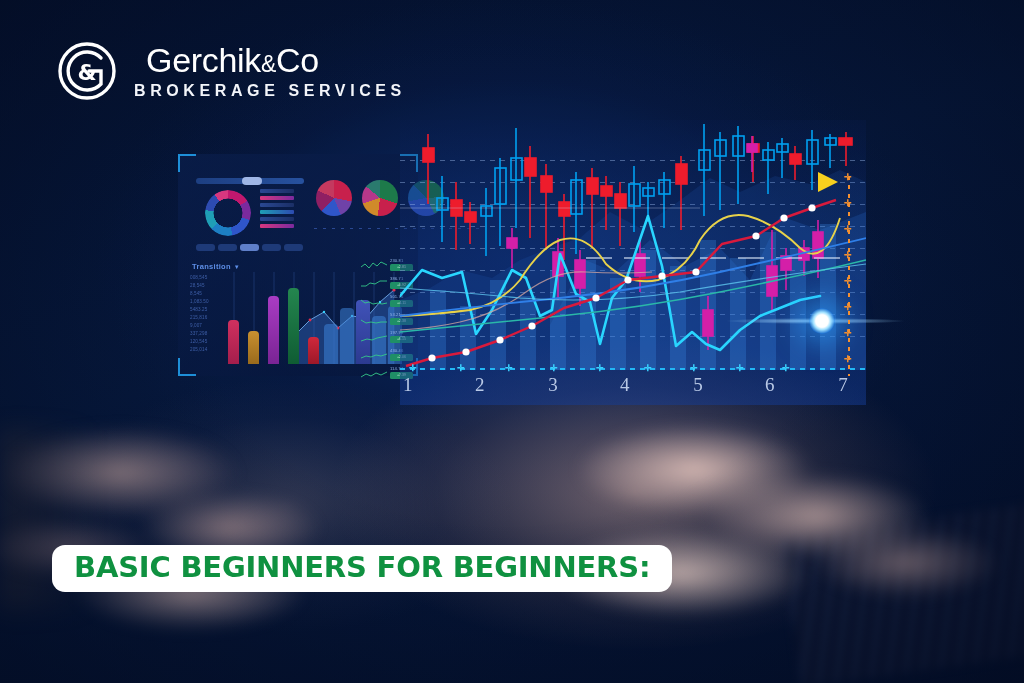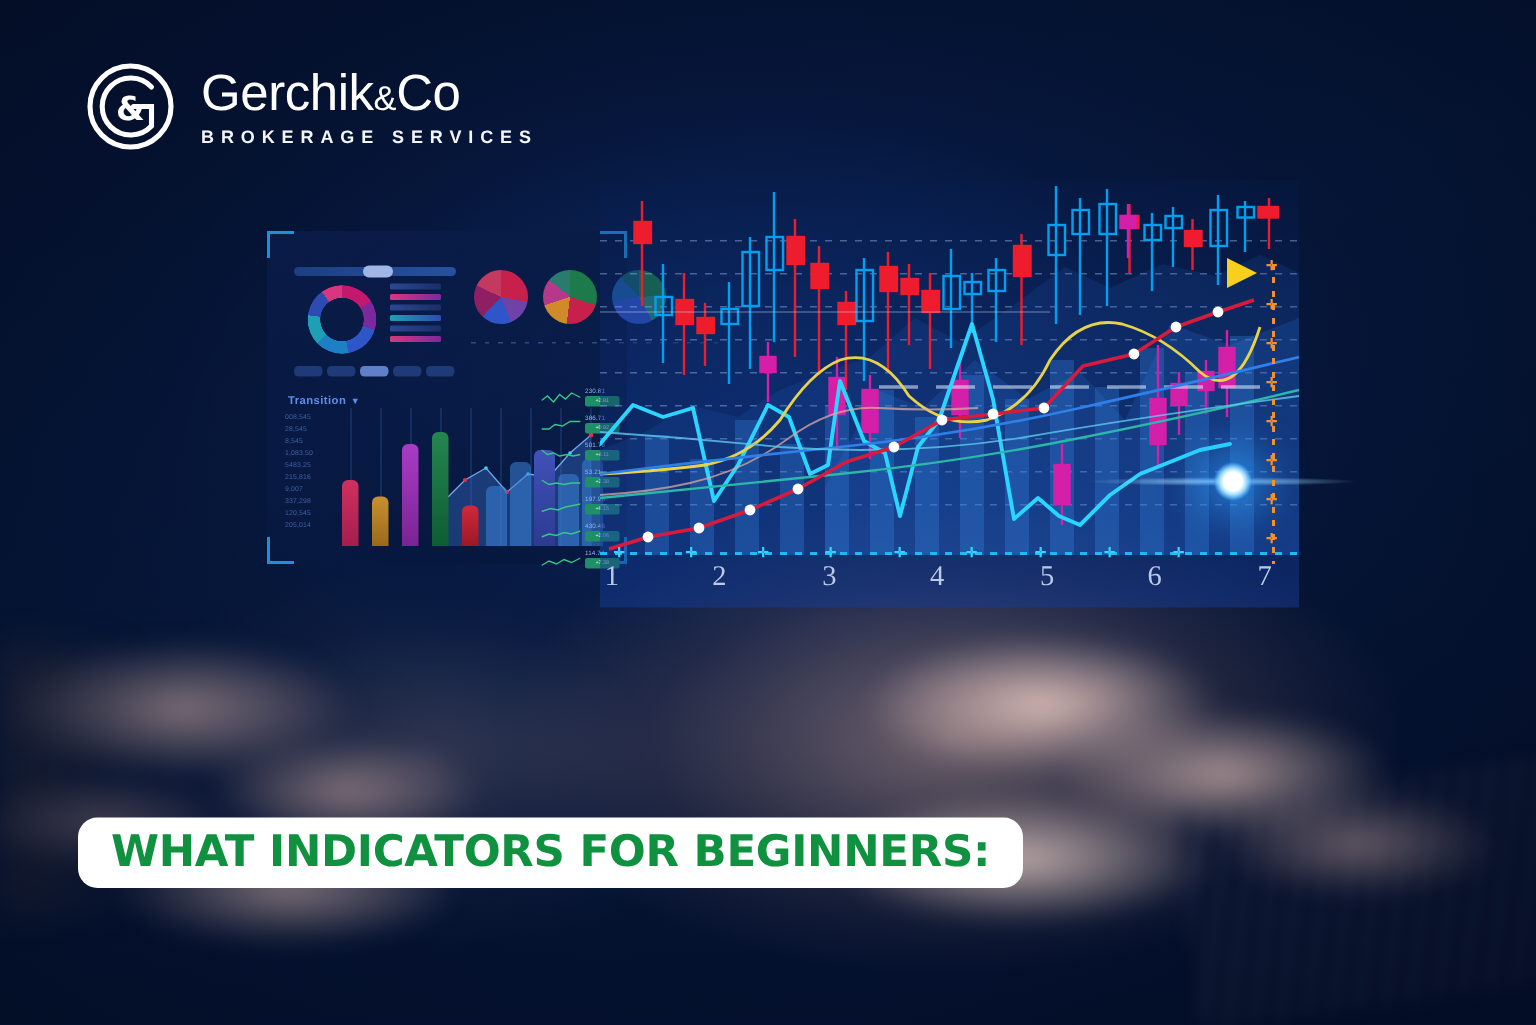--- a/index.html
+++ b/index.html
@@ -54,24 +54,24 @@
   .glare {
     position:absolute; left:0; top:430px; width:120px; height:180px;
     background:linear-gradient(90deg, rgba(150,110,70,0.20), transparent 80%);
     filter:blur(12px);
   }
 
   
   #logo { position:absolute; left:56px; top:40px; display:flex; align-items:center; gap:16px; }
   #logo-mark { width:62px; height:62px; position:relative; }
   #logo-text { color:#ffffff; line-height:1; }
-  #logo-name { font-size:34px; font-weight:400; letter-spacing:-0.3px; }
+  #logo-name { font-size:34px; font-weight:400; letter-spacing:-0.3px;margin-left:12px; }
   #logo-name .amp { font-size:23px; }
   #logo-sub {
-    font-size:12px; letter-spacing:4.6px; font-weight:600;
+    font-size:16px; letter-spacing:4.6px; font-weight:600;
     margin-top:6px; color:#f3f5fa;
   }
 
   
   #holo { position:absolute; left:178px; top:120px; width:710px; height:285px; }
 
   
   #dash {
     position:absolute; left:0px; top:34px; width:240px; height:222px;
     background:linear-gradient(145deg, rgba(10,30,76,0.72), rgba(6,20,56,0.55));
@@ -541,15 +541,15 @@
         <span style="left: 219.96px;">4</span>
         <span style="left: 293.28px;">5</span>
         <span style="left: 365.04px;">6</span>
         <span style="left: 438.36px;">7</span>
       </div>
   </div>
 </div>
 
 <div id="title-block">
   <div class="banner" id="banner-line1">
-    <div id="title-line1">WHAT INDICATORS FOR BEGINNERS:</div>
+    <div id="title-line1">BASIC BEGINNERS FOR BEGINNERS:</div>
   </div>
 </div>
 
 </body></html>

